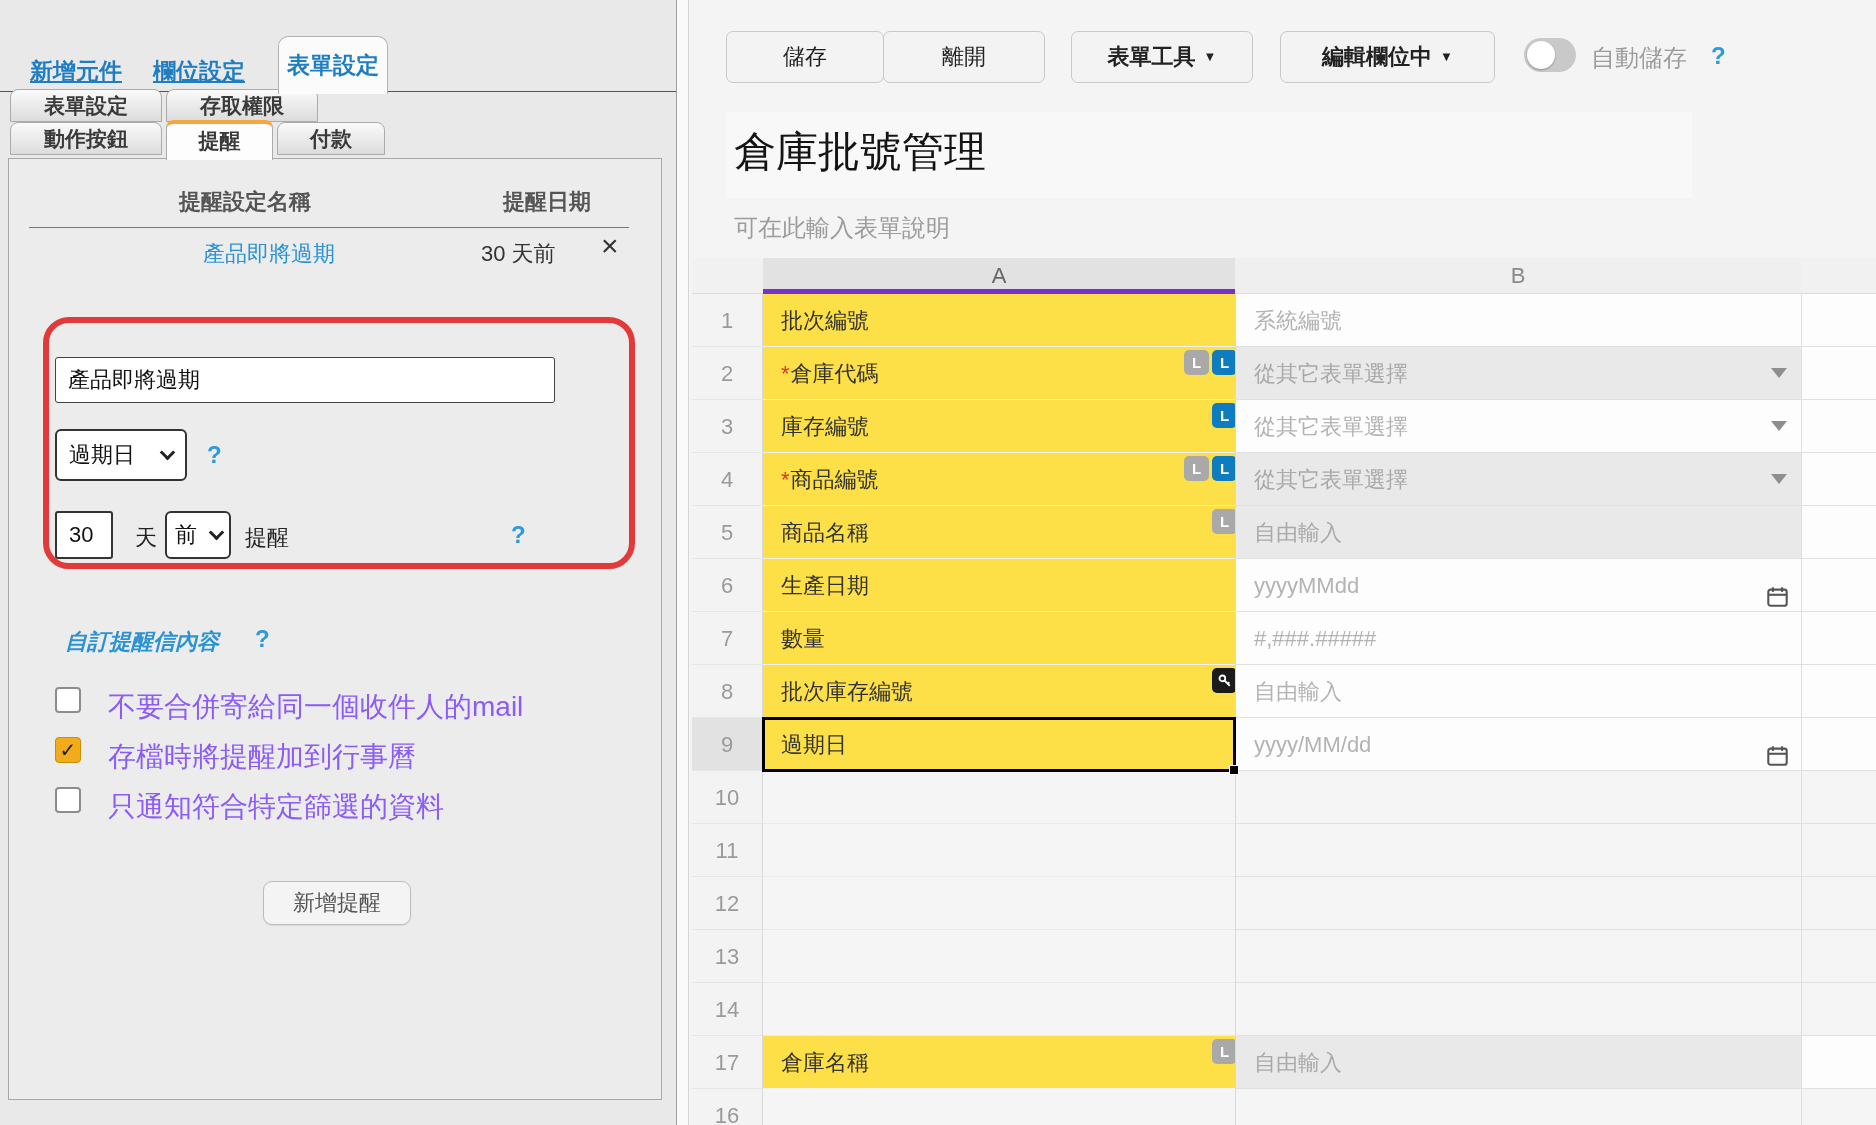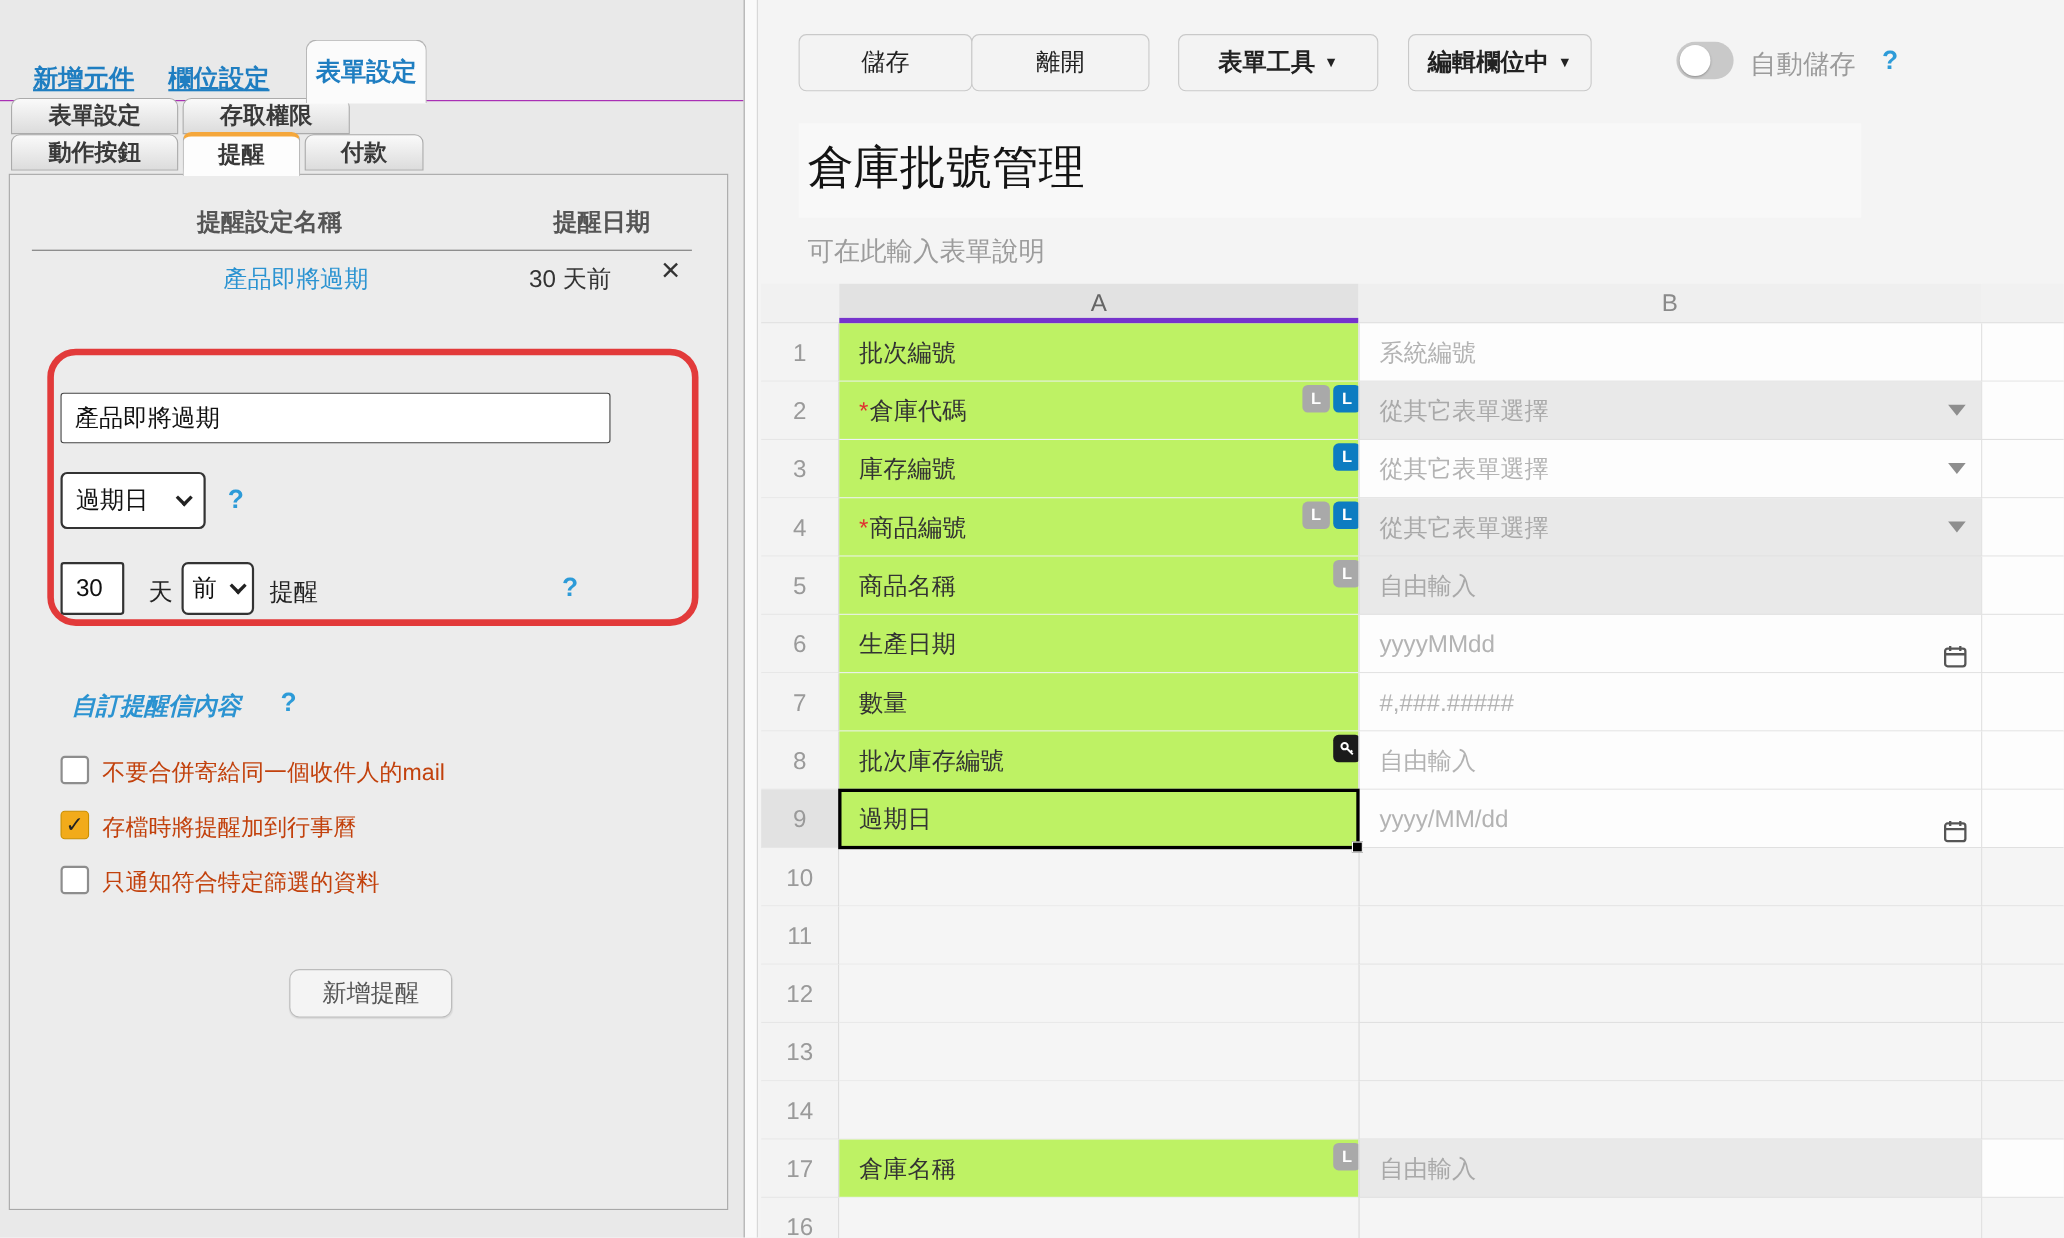--- a/index.html
+++ b/index.html
@@ -36,21 +36,21 @@
   .sel .chev { position:absolute; right:12px; top:50%; width:11px; height:11px;
     border-right:3px solid #222; border-bottom:3px solid #222; transform:translateY(-72%) rotate(45deg); }
   .qm { position:absolute; font-size:24px; font-weight:bold; color:#2d9bd8; }
   .plabel { position:absolute; font-size:22px; color:#222; }
   #mail-link { position:absolute; left:56px; top:468px; font-size:22px; font-weight:bold; color:#2b93d1; cursor:pointer;font-style:italic; }
   .cbrow { position:absolute; left:46px; height:26px; }
   .cbox { position:absolute; left:0; top:0; width:26px; height:26px; background:#fff;
     border:2px solid #8d8d8d; border-radius:4px; cursor:pointer; }
   .cbox.on { background:#f2ab1a; border:1px solid #c98f00; text-align:center; line-height:25px;
     font-size:20px; font-weight:bold; color:#222; }
-  .cblabel { position:absolute; left:38px; top:1px; font-size:21px; color:#c2410c; white-space:nowrap; }
+  .cblabel { position:absolute; left:53px; top:1px; font-size:28px; color:#8b5cf6; white-space:nowrap; }
   .pbtn { position:absolute; width:148px; height:44px; background:#f4f4f4; border:1px solid #bcbcbc;
     border-radius:9px; text-align:center; line-height:42px; font-size:22px; color:#555; cursor:pointer;
     box-shadow:0 1px 1px rgba(0,0,0,.08); }
   #panel-lower { position:absolute; left:0; top:806px; width:652px; height:134px; background:#f1f1f1;
     border-top:1px solid #dfdfdf; }
   #divider { position:absolute; left:676px; top:0; width:13px; height:1125px; background:#fafafa;
     border-left:1px solid #9e9e9e; border-right:1px solid #d4d4d4; }
 
   
   .tb-btn { position:absolute; top:31px; height:52px; background:#f3f3f3; border:1px solid #c9c9c9;
@@ -74,21 +74,21 @@
     font-size:22px; color:#777; }
   #gh-corner { left:692px; width:71px; background:#f1f1f1; border-bottom:1px solid #ddd; }
   #gh-a { left:763px; width:472px; background:#e2e2e2; color:#666; }
   #gh-a .pbar { position:absolute; left:0; bottom:0; width:100%; height:5px; background:#7633cc; }
   #gh-b { left:1235px; width:566px; background:#efefef; color:#8a8a8a; border-bottom:1px solid #ddd; }
   #gh-c { left:1801px; width:75px; background:#f1f1f1; border-bottom:1px solid #ddd; }
   .num { position:absolute; left:692px; width:71px; height:53px; background:#f3f3f3;
     border-right:1px solid #d8d8d8; border-bottom:1px solid #e6e6e6; color:#9a9a9a;
     font-size:22px; line-height:53px; text-align:center; }
   .num.selrow { background:#e2e2e2; }
-  .fa { position:absolute; left:763px; width:472px; height:53px; background:#bef264;
+  .fa { position:absolute; left:763px; width:472px; height:53px; background:#fde047;
     border-bottom:1px solid #eef2f7; font-size:22px; color:#333; line-height:53px; padding-left:18px; }
   .fa .req { color:#e03131; margin-right:1px; }
   .fb { position:absolute; left:1235px; width:566px; height:53px; background:#fdfdfd;
     border-bottom:1px solid #e0e0e0; border-left:1px solid #d9d9d9; font-size:22px; color:#b3b3b3;
     line-height:53px; padding-left:18px; }
   .fb.gray { background:#e9e9e9; color:#a9a9a9; }
   .fc { position:absolute; left:1801px; width:75px; height:53px; background:#fdfdfd;
     border-bottom:1px solid #e0e0e0; border-left:1px solid #e0e0e0; }
   .fa.empty { background:#f5f5f5; border-bottom:1px solid #e9e9e9; }
   .fb.empty { background:#f5f5f5; }
@@ -172,21 +172,21 @@
   </div>
 </div>
 
 <div id="divider"></div>
 
 <div class="tb-btn" style="left:726px; width:158px;">儲存</div>
 <div class="tb-btn" style="left:883px; width:162px;">離開</div>
 <div class="tb-btn tb-bold" style="left:1071px; width:182px;">
   <span>表單工具</span><span class="tb-caret">▼</span>
 </div>
-<div class="tb-btn tb-bold" style="left:1280px; width:167px;">
+<div class="tb-btn tb-bold" style="left:1280px; width:215px;">
   <span>編輯欄位中</span><span class="tb-caret">▼</span>
 </div>
 <div id="toggle">
     <div id="knob"></div>
   </div>
 <div id="autosave-label">自動儲存</div>
 <div id="autosave-help">?</div>
 
 <div id="title-bg"></div>
 <div id="form-title">倉庫批號管理</div>

